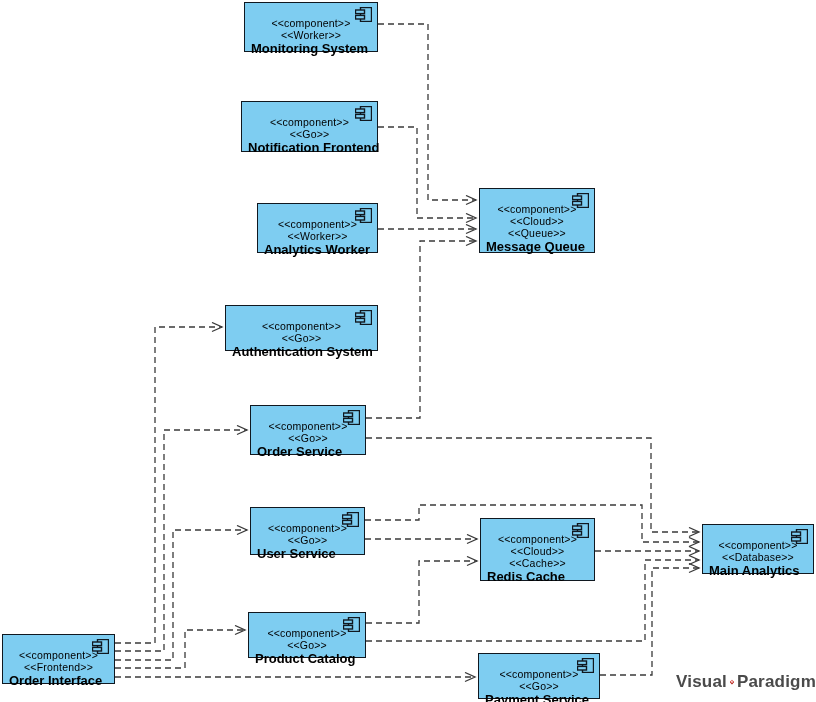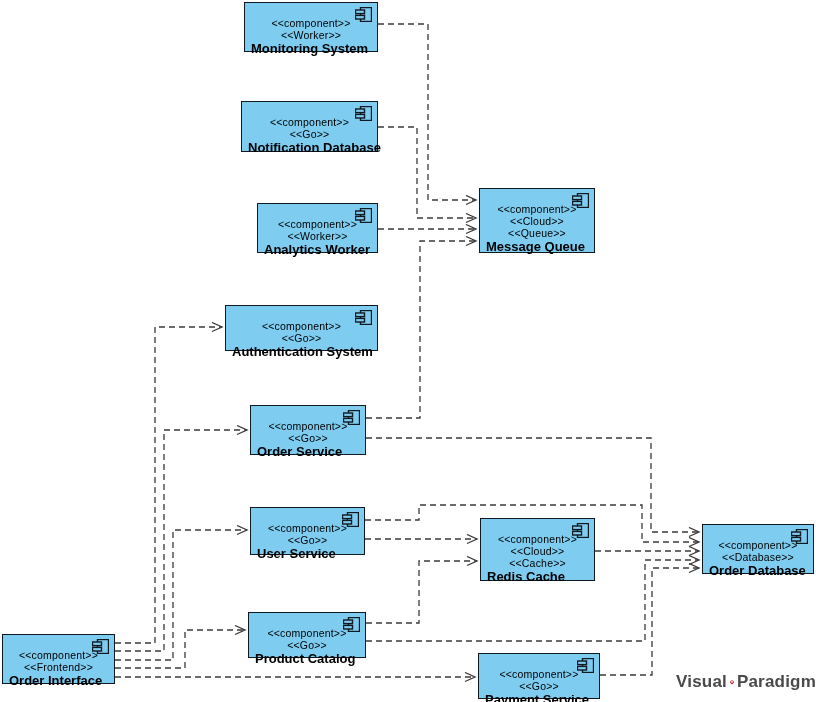--- a/index.html
+++ b/index.html
@@ -66,21 +66,21 @@
   </div>
 
   <div class="comp" style="left:241px;top:101px;width:137px;height:51px">
     <svg class="cicon" width="17" height="15">
         <rect x="5.5" y="0.5" width="11" height="14" fill="none" stroke="#101820" stroke-width="1.4"></rect>
         <rect x="0.5" y="3" width="9" height="3.6" fill="#7ECDF1" stroke="#101820" stroke-width="1.4"></rect>
         <rect x="0.5" y="8.4" width="9" height="3.6" fill="#7ECDF1" stroke="#101820" stroke-width="1.4"></rect>
       </svg>
     <div class="st">&lt;&lt;component&gt;&gt;</div>
     <div class="st">&lt;&lt;Go&gt;&gt;</div>
-    <div class="nm">Notification Database</div>
+    <div class="nm">Notification Frontend</div>
   </div>
 
   <div class="comp" style="left:257px;top:203px;width:121px;height:50px">
     <svg class="cicon" width="17" height="15">
         <rect x="5.5" y="0.5" width="11" height="14" fill="none" stroke="#101820" stroke-width="1.4"></rect>
         <rect x="0.5" y="3" width="9" height="3.6" fill="#7ECDF1" stroke="#101820" stroke-width="1.4"></rect>
         <rect x="0.5" y="8.4" width="9" height="3.6" fill="#7ECDF1" stroke="#101820" stroke-width="1.4"></rect>
       </svg>
     <div class="st">&lt;&lt;component&gt;&gt;</div>
     <div class="st">&lt;&lt;Worker&gt;&gt;</div>
@@ -145,21 +145,21 @@
   </div>
 
   <div class="comp" style="left:702px;top:524px;width:112px;height:50px">
     <svg class="cicon" width="17" height="15">
         <rect x="5.5" y="0.5" width="11" height="14" fill="none" stroke="#101820" stroke-width="1.4"></rect>
         <rect x="0.5" y="3" width="9" height="3.6" fill="#7ECDF1" stroke="#101820" stroke-width="1.4"></rect>
         <rect x="0.5" y="8.4" width="9" height="3.6" fill="#7ECDF1" stroke="#101820" stroke-width="1.4"></rect>
       </svg>
     <div class="st">&lt;&lt;component&gt;&gt;</div>
     <div class="st">&lt;&lt;Database&gt;&gt;</div>
-    <div class="nm">Order Database</div>
+    <div class="nm">Main Analytics</div>
   </div>
 
   <div class="comp" style="left:248px;top:612px;width:118px;height:46px">
     <svg class="cicon" width="17" height="15">
         <rect x="5.5" y="0.5" width="11" height="14" fill="none" stroke="#101820" stroke-width="1.4"></rect>
         <rect x="0.5" y="3" width="9" height="3.6" fill="#7ECDF1" stroke="#101820" stroke-width="1.4"></rect>
         <rect x="0.5" y="8.4" width="9" height="3.6" fill="#7ECDF1" stroke="#101820" stroke-width="1.4"></rect>
       </svg>
     <div class="st">&lt;&lt;component&gt;&gt;</div>
     <div class="st">&lt;&lt;Go&gt;&gt;</div>

